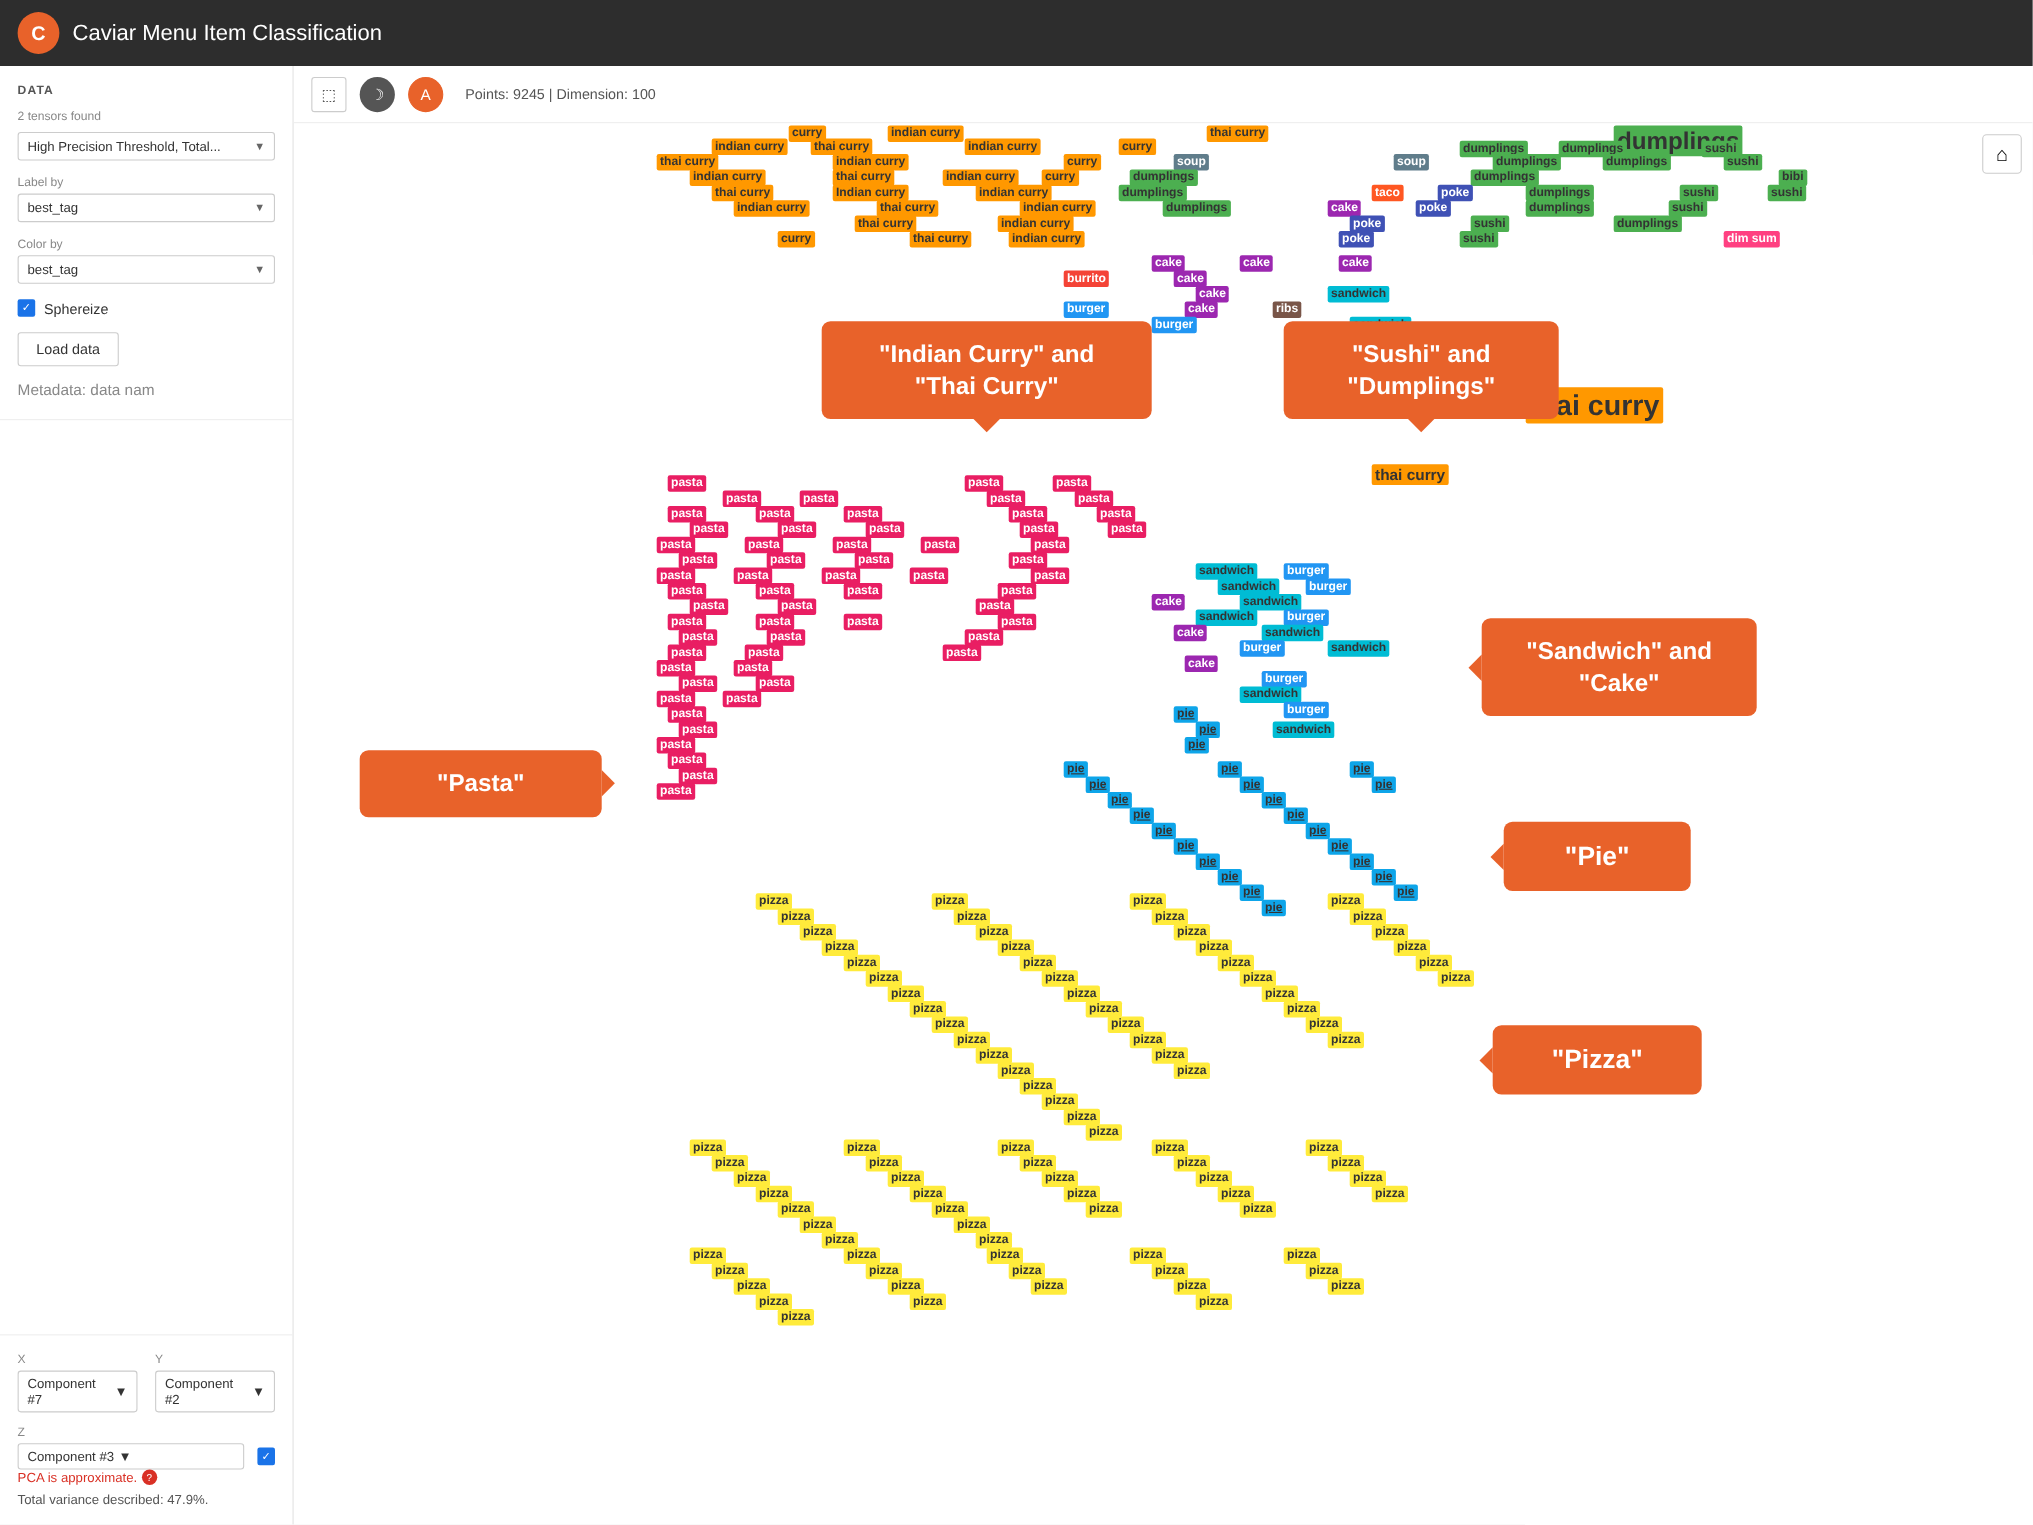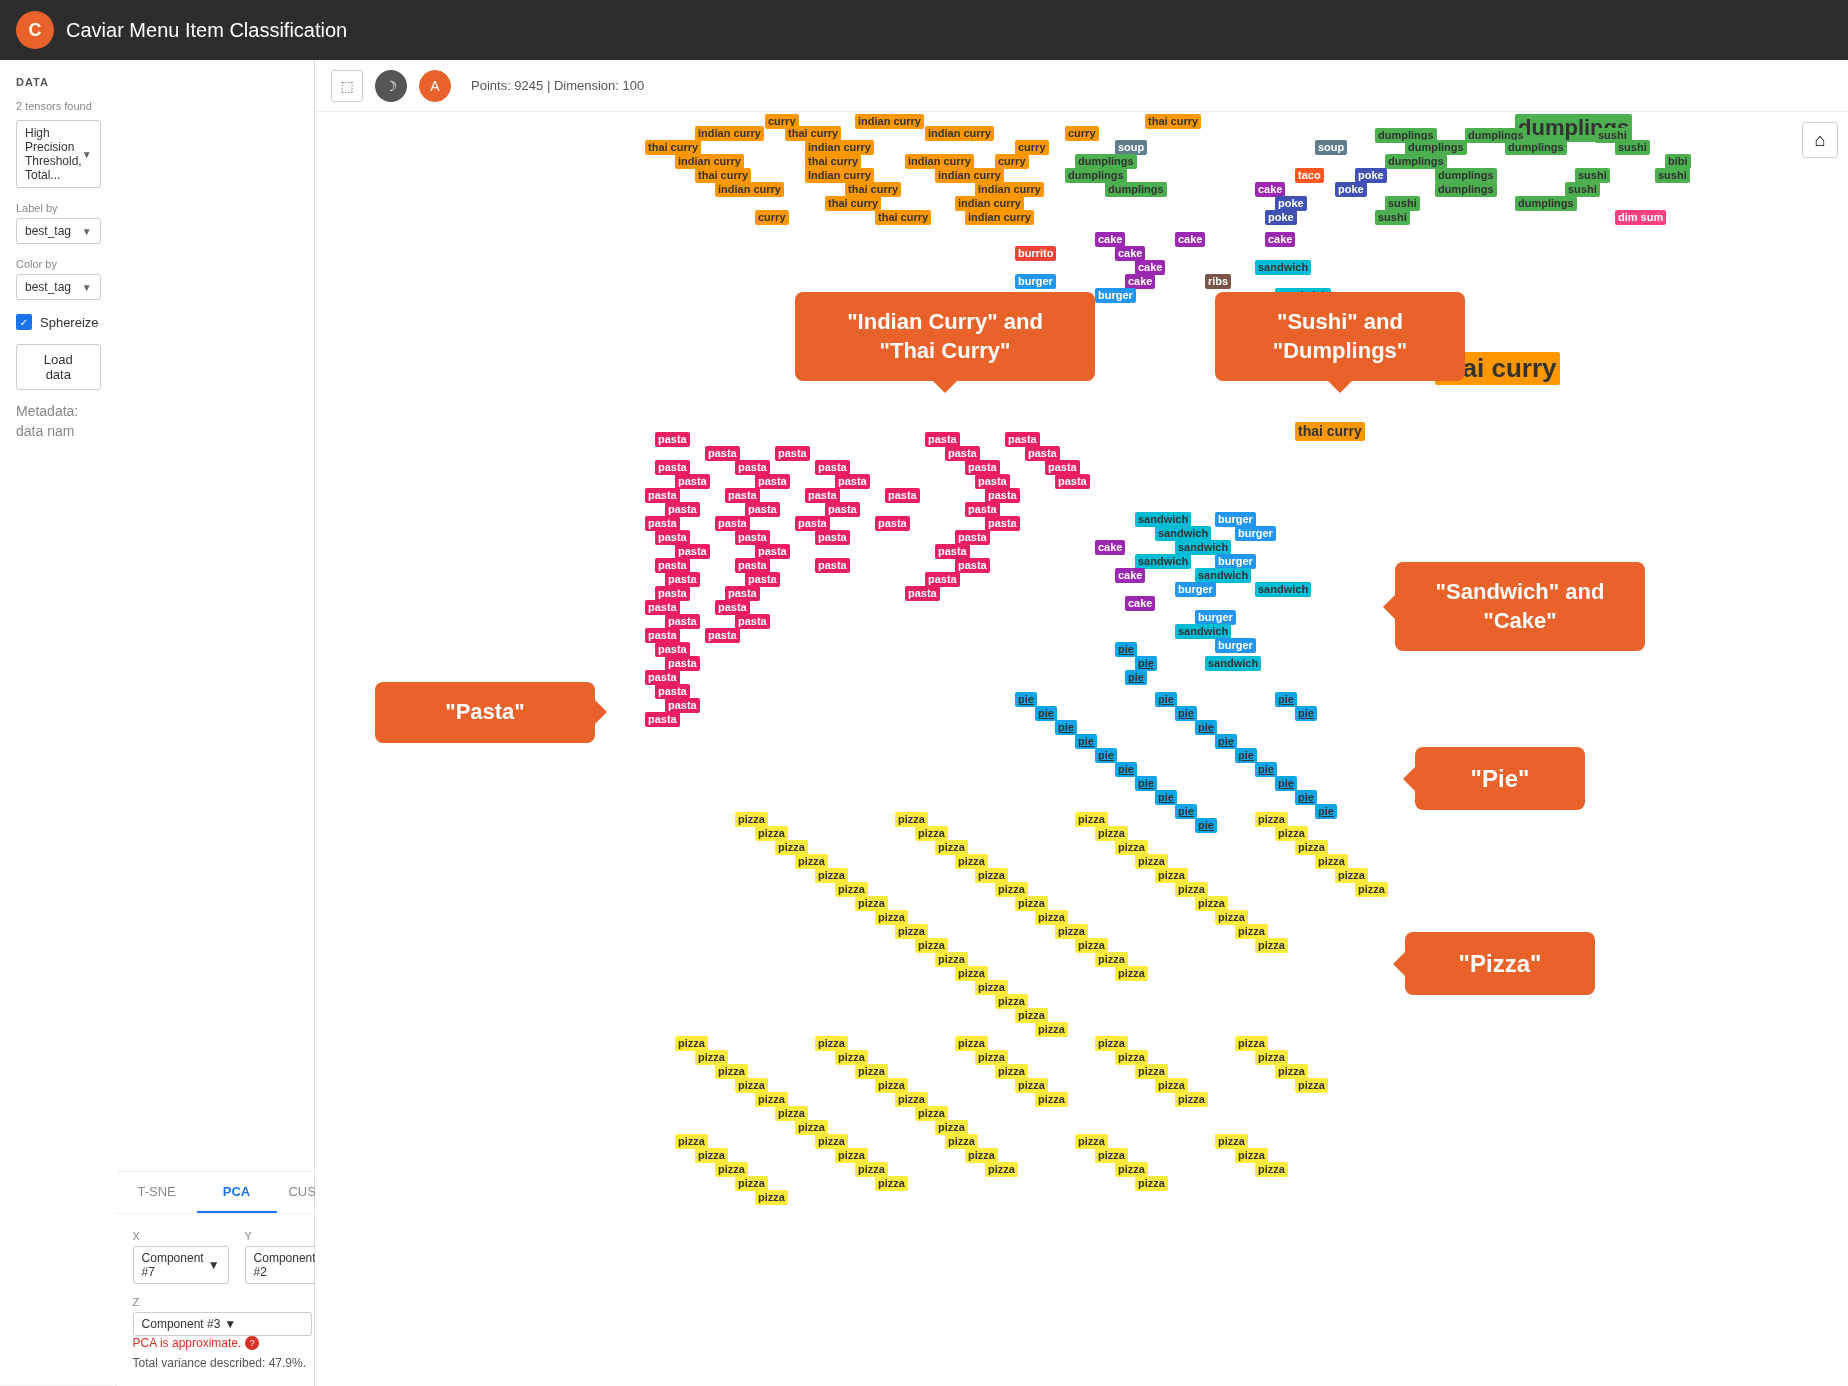--- a/index.html
+++ b/index.html
@@ -28,27 +28,28 @@
     }
 
     
     .main {
       display: flex;
       height: calc(100% - 60px);
     }
 
     
     .sidebar {
-      width: 315px;
+      width: 267px;
       background: white;
       border-right: 1px solid #ddd;
       display: flex;
-      flex-direction: row;
+      flex-direction: column;
       padding: 0;
       flex-shrink: 0;
+      gap: 24px;
     }
 
     .sidebar-top {
       padding: 16px;
       border-bottom: 1px solid #eee;
     }
     .data-label {
       font-size: 11px;
       font-weight: bold;
       color: #555;
@@ -418,25 +419,20 @@
 
       
       <div class="metadata-text">
         <span>Metadata: data
 nam</span>
       </div>
     </div>
 
 
     <div class="sidebar-bottom">
-      <div class="tab-bar">
-        <div class="tab">T-SNE</div>
-        <div class="tab active">PCA</div>
-        <div class="tab">CUSTOM</div>
-      </div>
       <div class="pca-controls">
         <div class="component-row">
           <div class="component-group">
             <div class="component-label-sm">X</div>
             <div class="component-select">
               <span>Component #7</span>
               <span>▼</span>
             </div>
           </div>
           <div class="component-group">

